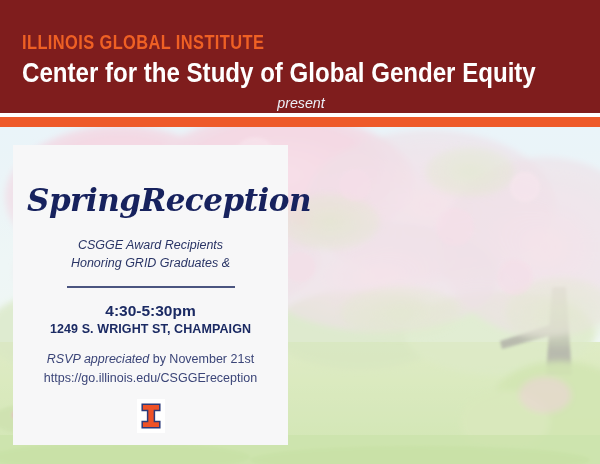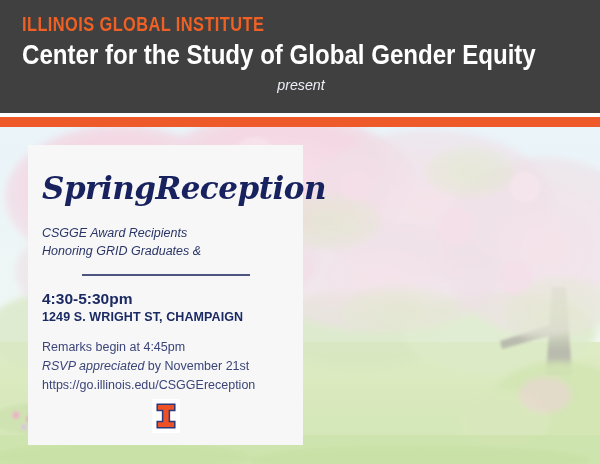--- a/index.html
+++ b/index.html
@@ -18,23 +18,23 @@
     overflow: hidden;
     background: #ffffff;
   }
 
   
   .header {
     position: absolute;
     left: 0; top: 0;
     width: 600px;
     height: 113px;
-    background: #404040;
+    background: #7f1d1d;
     box-sizing: border-box;
-    padding: 14px 20px 0 22px;
+    padding: 32px 20px 0 22px;
   }
   .kicker {
     color: #ef6024;
     font-family: "Liberation Sans Narrow", "Liberation Sans", sans-serif;
     font-weight: 700;
     font-size: 20px;
     letter-spacing: 0.5px;
     line-height: 1;
     transform: scaleX(0.82);
     transform-origin: left center;
@@ -82,28 +82,28 @@
     width: 600px;
     height: 337px;
     overflow: hidden;
     background: #e9f0e2;
   }
   .photo svg { display: block; }
 
   
   .card {
     position: absolute;
-    left: 28px;
+    left: 13px;
     top: 145px;
     width: 275px;
     height: 300px;
     background: #f7f7f8;
     box-sizing: border-box;
-    padding: 16px 14px 10px 14px;
-    text-align: left;
+    padding: 28px 14px 10px 14px;
+    text-align: center;
     color: #1b2a63;
   }
   .script-title {
     font-family: "DejaVu Serif", serif;
     font-style: italic;
     font-weight: 700;
     font-size: 31px;
     color: #17225e;
     line-height: 1;
     margin-top: 12px;
@@ -292,21 +292,20 @@
     </div>
 
     <div class="rule"></div>
 
     <div class="event-main">
       <div class="ev-time">4:30-5:30pm</div>
       <div class="ev-addr">1249 S. WRIGHT ST, CHAMPAIGN</div>
     </div>
 
     <div class="notes">
-      <div>Remarks begin at 4:45pm</div>
       <div>
         <span class="rsvp-i">RSVP appreciated</span><span> by November 21st</span>
       </div>
       <div>https://go.illinois.edu/CSGGEreception</div>
     </div>
 
     <div class="logo-wrap">
       <svg width="20" height="26" viewBox="0 0 20 26" aria-hidden="true">
         <path d="M1.2 1.2 H18.8 V7.6 H13.4 V18.4 H18.8 V24.8 H1.2 V18.4 H6.6 V7.6 H1.2 Z" fill="#ef5126" stroke="#2b3a7a" stroke-width="1.5" stroke-linejoin="miter"></path>
       </svg>

